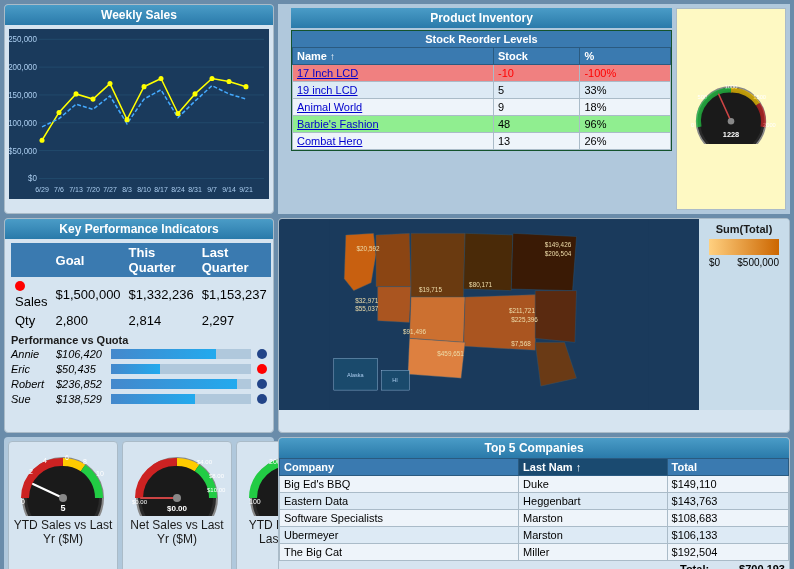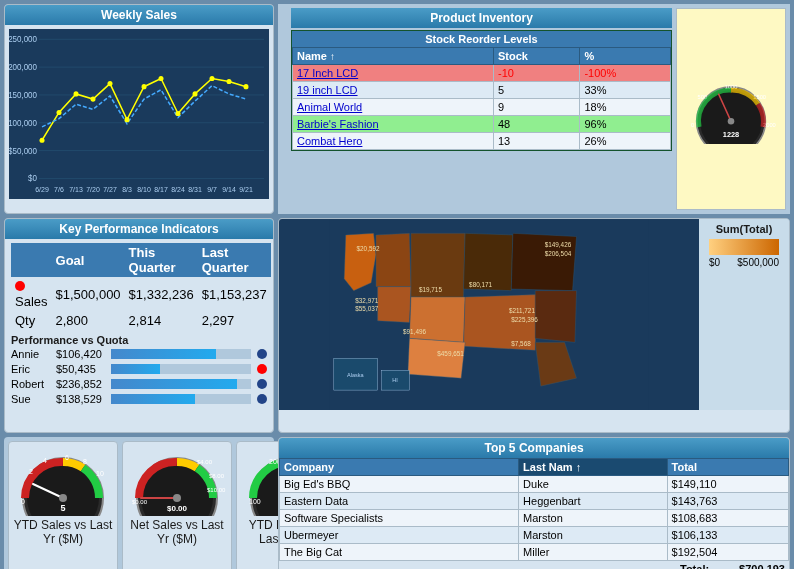--- a/index.html
+++ b/index.html
@@ -144,20 +144,21 @@
     .kpi-subtitle {
       font-weight: bold;
       font-size: 11px;
       margin: 4px 0 2px 0;
       color: #1a1a1a;
     }
     .perf-row {
       display: flex;
       align-items: center;
       margin-bottom: 3px;
+      font-style: italic;
     }
     .perf-name {
       width: 45px;
       font-size: 11px;
     }
     .perf-val {
       width: 55px;
       font-size: 11px;
     }
     .perf-bar-bg {

